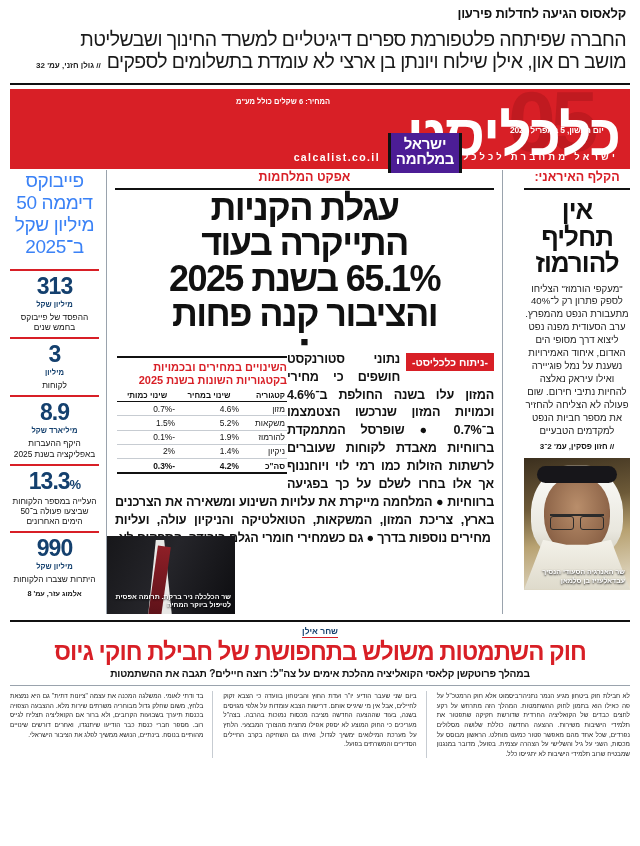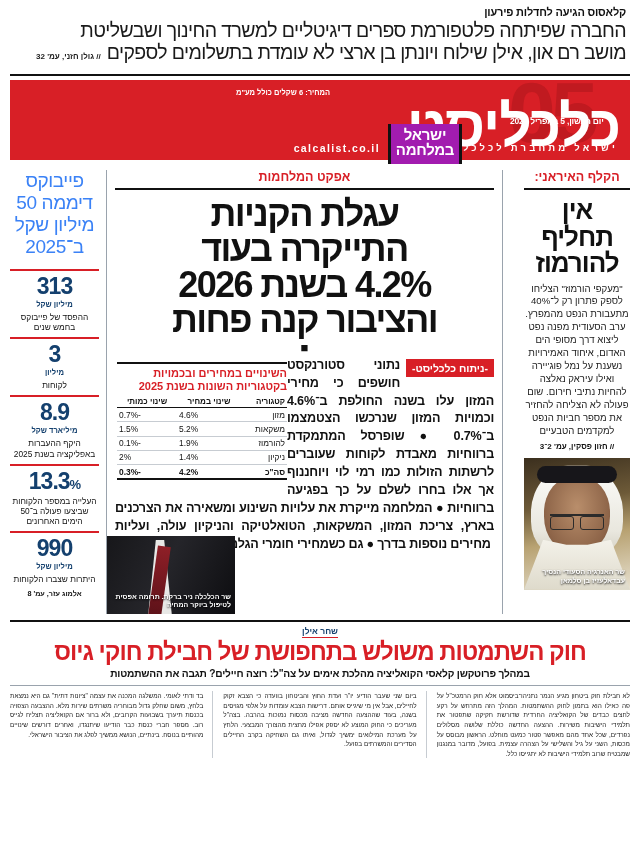--- a/index.html
+++ b/index.html
@@ -8,22 +8,22 @@
     background: #ffffff;
     font-family: "Liberation Sans", "DejaVu Sans", sans-serif;
     direction: rtl;
     overflow: hidden;
   }
   .page { position: relative; width: 640px; height: 846px; background:#fff; }
 
   
   .promo { padding: 6px 14px 4px 14px; text-align: right; }
   .promo-kicker {
-    font-size: 11px; font-weight: bold; color:#111;
-    letter-spacing: -0.2px; margin-bottom: 2px;
+    font-size: 13px; font-weight: bold; color:#111;
+    letter-spacing: -0.2px; margin-bottom: 8px;
   }
   .promo-l1 { font-size: 19.5px; color:#1a1a1a; line-height: 1.12; letter-spacing:-0.6px; }
   .promo-l2row { display:flex; align-items:flex-end; justify-content:flex-start; gap:6px; direction:rtl; }
   .promo-l2 { font-size: 19.5px; color:#1a1a1a; line-height: 1.12; letter-spacing:-0.6px; }
   .promo-credit { font-size: 8px; font-weight:bold; color:#222; padding-bottom:3px; white-space:nowrap; }
   .promo-rule { border-top: 2px solid #111; margin: 6px 10px 0 10px; }
 
   
   .masthead {
     position: relative; height: 80px; background:#d81f26;
@@ -52,21 +52,21 @@
     position:absolute; right: 12px; top: 62px;
     font-size: 9.5px; font-weight:bold; color:#ffffff; letter-spacing: 3.2px;
   }
   .mh-url {
     position:absolute; right: 250px; top: 62px;
     font-size: 10.5px; font-weight:bold; color:#ffffff; letter-spacing: 1.4px;
     direction:ltr;
   }
   .war-badge {
     position:absolute; left: 378px; top: 44px; width: 74px; height: 40px;
-    background:#a21caf; color:#fff; text-align:center;
+    background:#4c1d95; color:#fff; text-align:center;
     border-left: 3px solid #111; border-right: 3px solid #111;
     font-size: 15px; font-weight:bold; line-height:1.03; padding-top:3px;
     z-index: 5; letter-spacing:-0.3px;
   }
 
   
   .body-wrap {
     position:absolute; top:170px; left:10px; right:10px; height: 444px;
     display:flex; direction: rtl;
   }
@@ -123,21 +123,21 @@
   }
   .rt-cap {
     position:absolute; right:5px; bottom:4px; color:#fff; font-size:7px;
     font-weight:bold; line-height:1.25; text-align:right; text-shadow:0 1px 2px #000;
   }
 
   
   .col-mid { flex:1; padding: 0 8px; border-left:1px solid #9aa3ad; position:relative; }
   .mid-kicker {
     color:#d81f26; font-size:12.5px; font-weight:bold; text-align:center;
-    border-bottom:2px solid #111; padding-bottom:4px; margin-bottom:6px;
+    border-bottom:2px solid #111; padding-bottom:4px; 
   }
   .mid-head {
     text-align:center; font-size:36px; font-weight:bold; color:#111;
     line-height:0.98; letter-spacing:-1.6px;
   }
   .mid-sep { text-align:center; color:#111; font-size:13px; line-height:0.6; margin:7px 0 5px; }
   .sub-wrap { position:relative; }
   .mid-tag {
     float:right; background:#d81f26; color:#fff; font-size:10.5px; font-weight:bold;
     padding:3px 6px; margin: 2px 0 13px 6px;
@@ -152,21 +152,21 @@
     float:left; width: 170px; margin: 5px 0 3px 2px;
     border-top:2px solid #111; padding-top:3px;
   }
   .tbl-title { color:#d81f26; font-size:11px; font-weight:bold; line-height:1.2; text-align:right; margin-bottom:3px;}
   table.data { width:100%; border-collapse:collapse; font-size:8.4px; }
   table.data th {
     font-size:8px; font-weight:bold; color:#111; text-align:center;
     border-bottom:1px solid #111; padding:1px 2px;
   }
   table.data th:first-child { text-align:right; }
-  table.data td { padding:1.6px 2px; text-align:left; border-bottom:1px solid #c7ccd2; color:#111;}
+  table.data td { padding:1.6px 2px; text-align:right; border-bottom:1px solid #c7ccd2; color:#111;}
   table.data td:first-child { text-align:right; }
   table.data tr.total td { font-weight:bold; border-bottom:2px solid #111; }
 
   .mid-photo {
     position:absolute; left:0; bottom:0; width:128px; height:78px; overflow:hidden;
     background: linear-gradient(160deg,#2b2b2f 0%, #111114 55%, #3a2f33 100%);
   }
   .mid-photo .suit { position:absolute; inset:0; background:linear-gradient(115deg,#17171a 0%,#25252a 45%,#0d0d10 100%); }
   .mid-photo .tie { position:absolute; left:46px; top:10px; width:13px; height:70px; background:linear-gradient(180deg,#8e1f27,#5d1219); transform:rotate(8deg); }
   .mid-photo .shirt { position:absolute; left:32px; top:4px; width:42px; height:74px; background:#e8e8e6; clip-path:polygon(40% 0, 60% 0, 78% 100%, 22% 100%); }
@@ -253,21 +253,21 @@
         <div class="glasses"></div>
         <div class="thobe"></div>
         <div class="rt-cap">שר האנרגיה הסעודי הנסיך עבדאלעזיז בן סלמאן</div>
       </div>
     </div>
 
     <div class="col-mid">
       <div class="mid-kicker">אפקט המלחמות</div>
       <div class="mid-head">עגלת הקניות</div>
       <div class="mid-head">התייקרה בעוד</div>
-      <div class="mid-head">4.2% בשנת 2026</div>
+      <div class="mid-head">65.1% בשנת 2025</div>
       <div class="mid-head">והציבור קנה פחות</div>
       <div class="mid-sep">■</div>
 
       <div class="sub-wrap">
         <span class="mid-tag">-ניתוח כלכליסט-</span>
 
         <div class="tbl-box">
           <div class="tbl-title">השינויים במחירים ובכמויות בקטגוריות השונות בשנת 2025</div>
           <table class="data">
             <thead>

